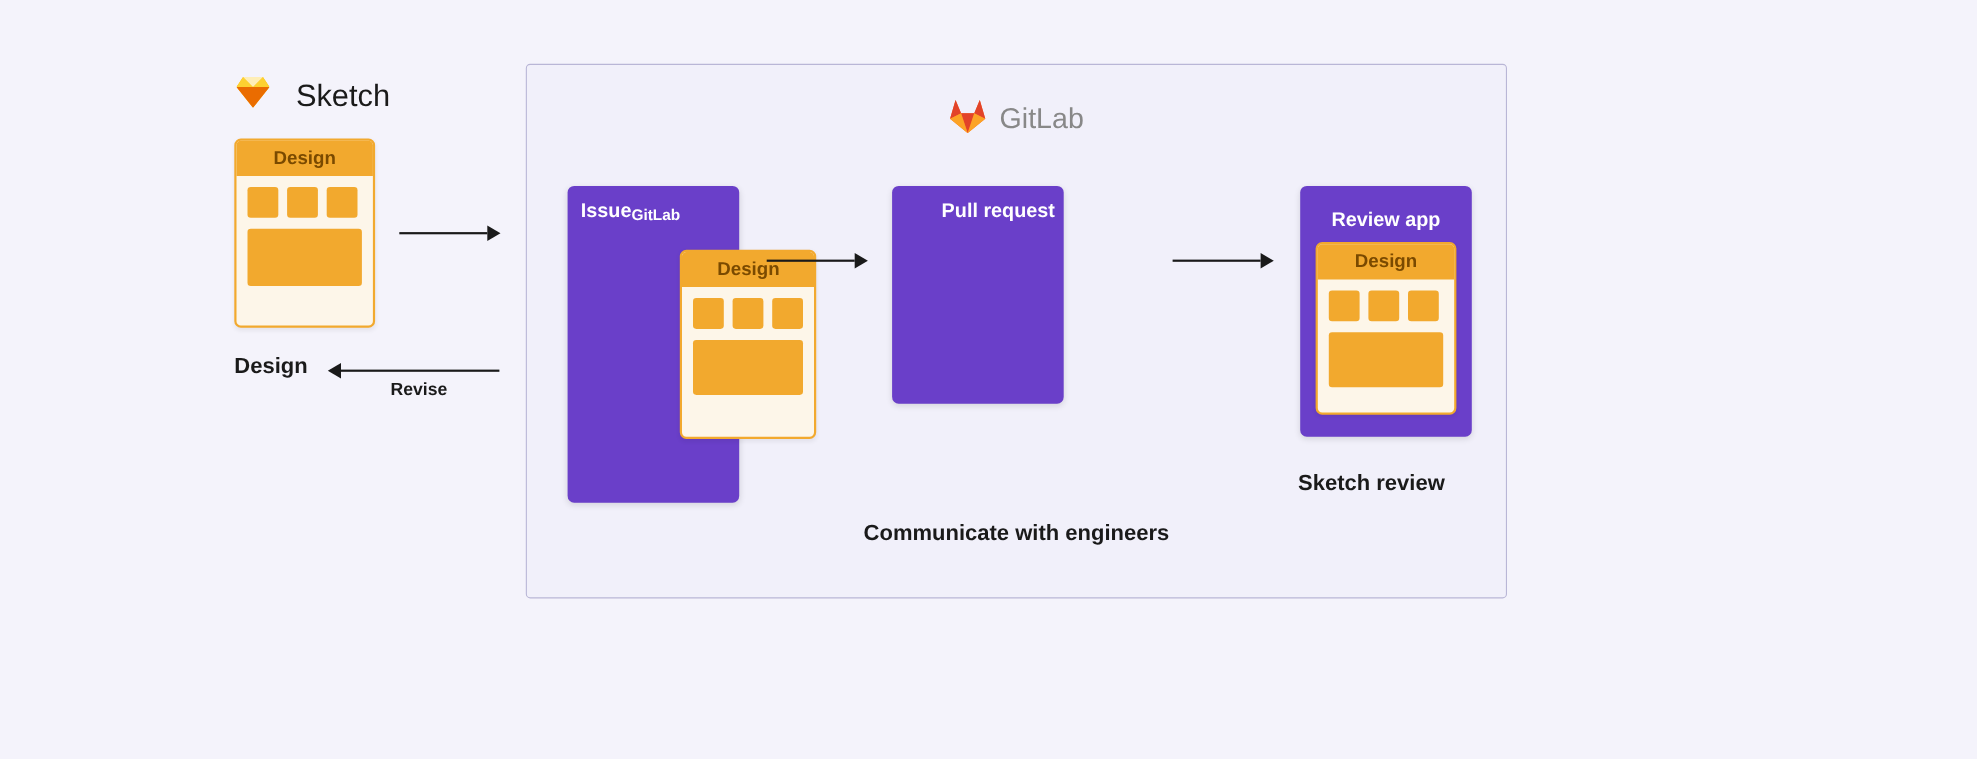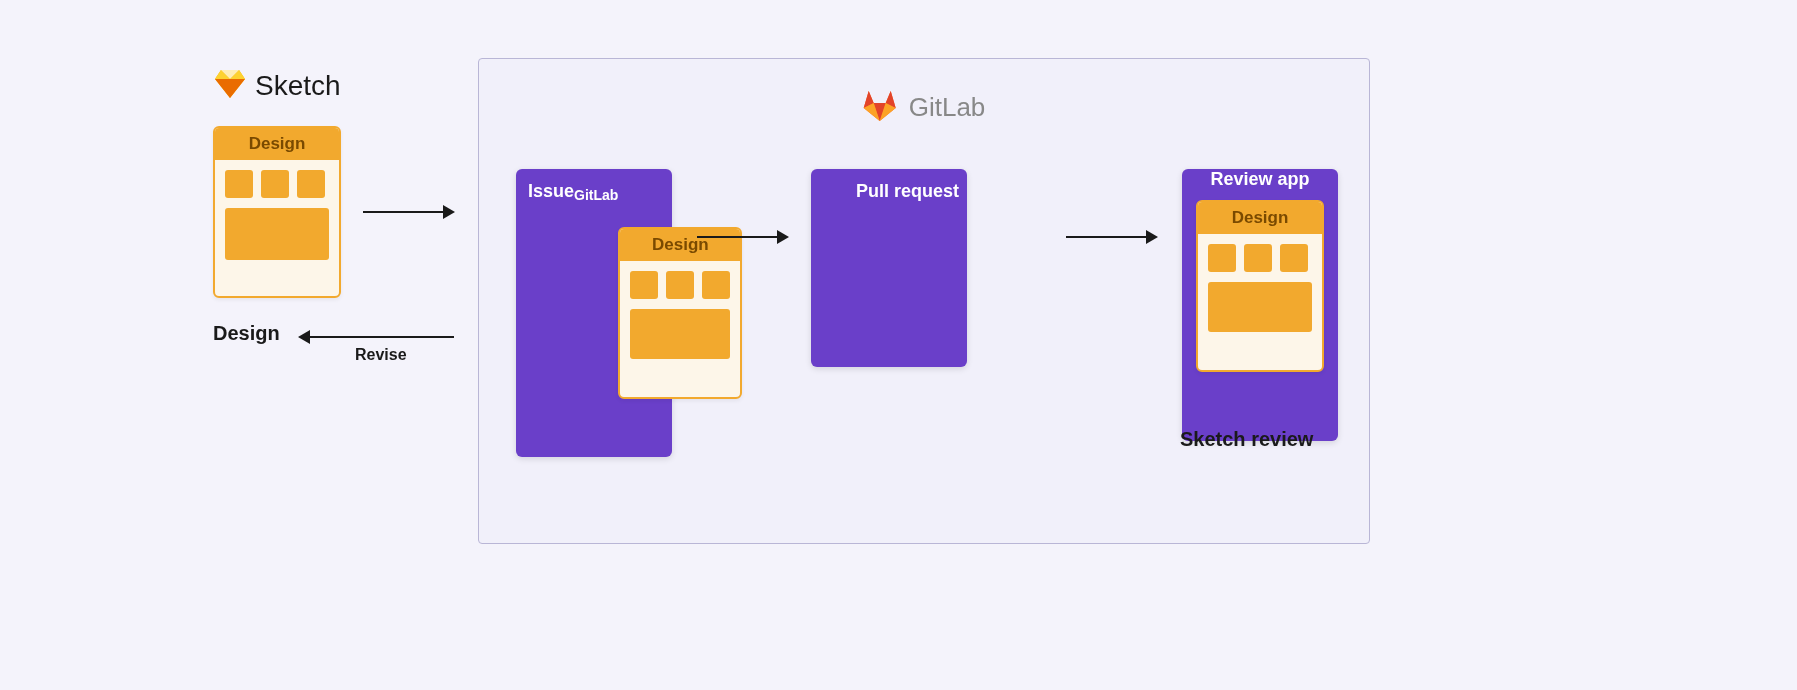--- a/index.html
+++ b/index.html
@@ -9,21 +9,21 @@
       width: 1797px;
       height: 690px;
       position: relative;
     }
     .canvas { position: relative; width: 100%; height: 100%; }
 
     
     .sketch-brand {
       position: absolute;
       left: 215px; top: 70px;
-      display: flex; align-items: center; gap: 10px;
+      display: flex; align-items: center; gap: 24px;
     }
     .sketch-brand .word { font-size: 28px; font-weight: 500; color: #1a1a1a; }
 
     
     .gitlab-box {
       position: absolute;
       left: 478px; top: 58px;
       width: 892px; height: 486px;
       border: 1px solid #b9b6d6;
       border-radius: 4px;
@@ -125,23 +125,23 @@
     }
     .repo-card .title {
       text-align: center; font-size: 18px; font-weight: 600;
       padding-top: 12px;
     }
 
     
     .review-card {
       position: absolute;
       left: 703px; top: 110px;
-      width: 156px; height: 272px;
-      padding: 0;
-      display: flex; flex-direction: column;
+      width: 156px; height: 228px;
+      padding: 20px;
+      display: flex; flex-direction: column; justify-content: space-between;
     }
     .review-card .title {
       text-align: center; font-size: 18px; font-weight: 600;
       margin-bottom: 10px;
     }
     .review-card .design-card {
       width: 128px; height: 172px; align-self: center;
     }
     .review-card .design-card .dc-sm { width: 28px; height: 28px; }
     .review-card .design-card .dc-wide { height: 50px; }
@@ -280,20 +280,21 @@
           <div class="dc-row">
             <div class="dc-block dc-sm"></div>
             <div class="dc-block dc-sm"></div>
             <div class="dc-block dc-sm"></div>
           </div>
           <div class="dc-block dc-wide"></div>
         </div>
       </div>
     </div>
 
+    <div class="label communicate" style="position:absolute;">Communicate with engineers</div>
 
   </div>
 
   <div class="arrow a2">
     <div class="shaft"></div>
       <div class="head-r"></div>
   </div>
 
   <div class="arrow a3">
     <div class="shaft"></div>

